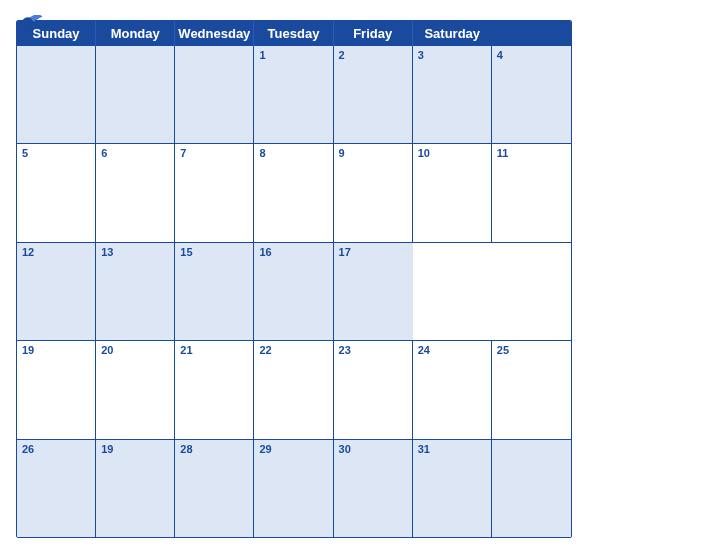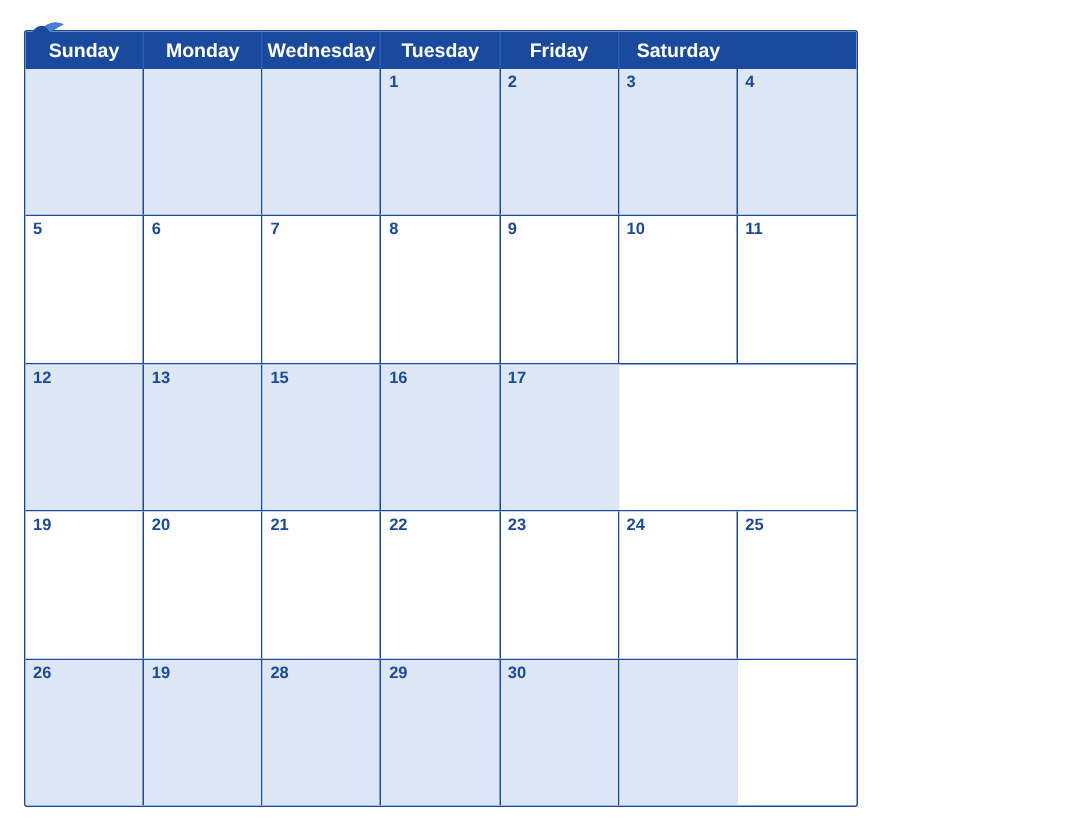--- a/index.html
+++ b/index.html
@@ -245,19 +245,22 @@
           </div>
           <div class="day-cell">
             <span class="day-number">28</span>
           </div>
           <div class="day-cell">
             <span class="day-number">29</span>
           </div>
           <div class="day-cell">
             <span class="day-number">30</span>
           </div>
+          <div class="day-cell">
+            <span class="day-number">31</span>
+          </div>
           <div class="day-cell empty">
             <span class="day-number"></span>
           </div>
         </div>
       </div>
   </div>
 </div>
 
 </body></html>

